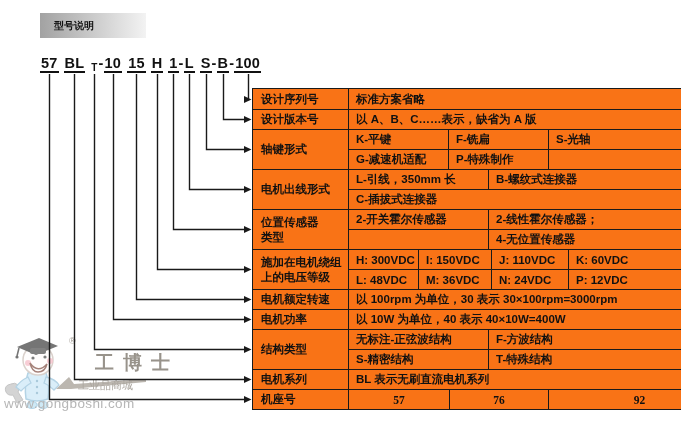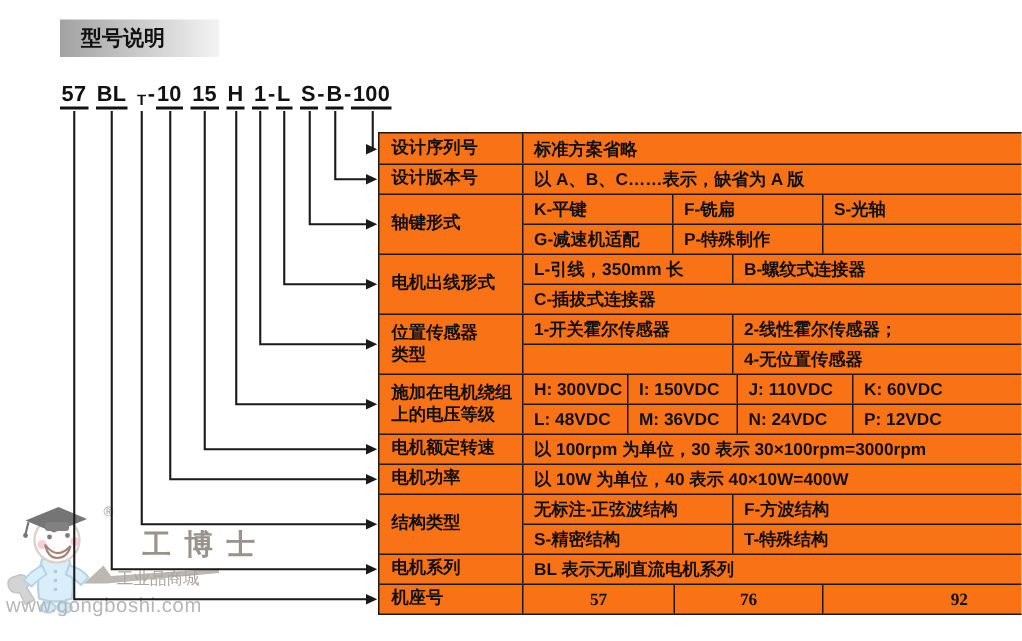--- a/index.html
+++ b/index.html
@@ -13,21 +13,21 @@
     width:681px;height:427px;position:relative;overflow:hidden;
     font-family:"Liberation Sans", sans-serif;color:var(--ink);
   }
   .canvas{position:absolute;inset:0;background:#fff;}
 
   
   .title-box{
     position:absolute;left:40px;top:13px;width:106px;height:25px;
     background:linear-gradient(90deg,var(--title-from,#a2a2a2),var(--title-to,#f3f3f3));
     display:flex;align-items:center;padding-left:14px;
-    font-size:14px;font-weight:bold;color:var(--ink);
+    font-size:10px;font-weight:bold;color:var(--ink);
   }
 
   
   .model-code{
     position:absolute;left:40px;top:55px;height:19px;
     font-size:14.5px;font-weight:bold;color:var(--ink);
     white-space:nowrap;letter-spacing:.2px;
   }
   .tok{display:inline-block;vertical-align:baseline;}
   .tok-part{border-bottom:2px solid var(--ink);padding:0 1px 0 1px;}
@@ -164,21 +164,21 @@
           </div>
         </div>
       </div>
       <div class="trow" style="height: 40px;">
         <div class="tlabel">
           <div>位置传感器</div>
           <div>类型</div>
         </div>
         <div class="tcontent">
           <div class="tsubrow">
-            <div class="tcell" style="flex: 0 0 139px;">1-开关霍尔传感器</div>
+            <div class="tcell" style="flex: 0 0 139px;">2-开关霍尔传感器</div>
             <div class="tcell" style="flex: 1 1 auto;">2-线性霍尔传感器；</div>
           </div>
           <div class="tsubrow">
             <div class="tcell" style="flex: 0 0 139px; margin-top: 48px;">3-光学编码器</div>
             <div class="tcell" style="flex: 1 1 auto;">4-无位置传感器</div>
           </div>
         </div>
       </div>
       <div class="trow" style="height: 40px;">
         <div class="tlabel">

